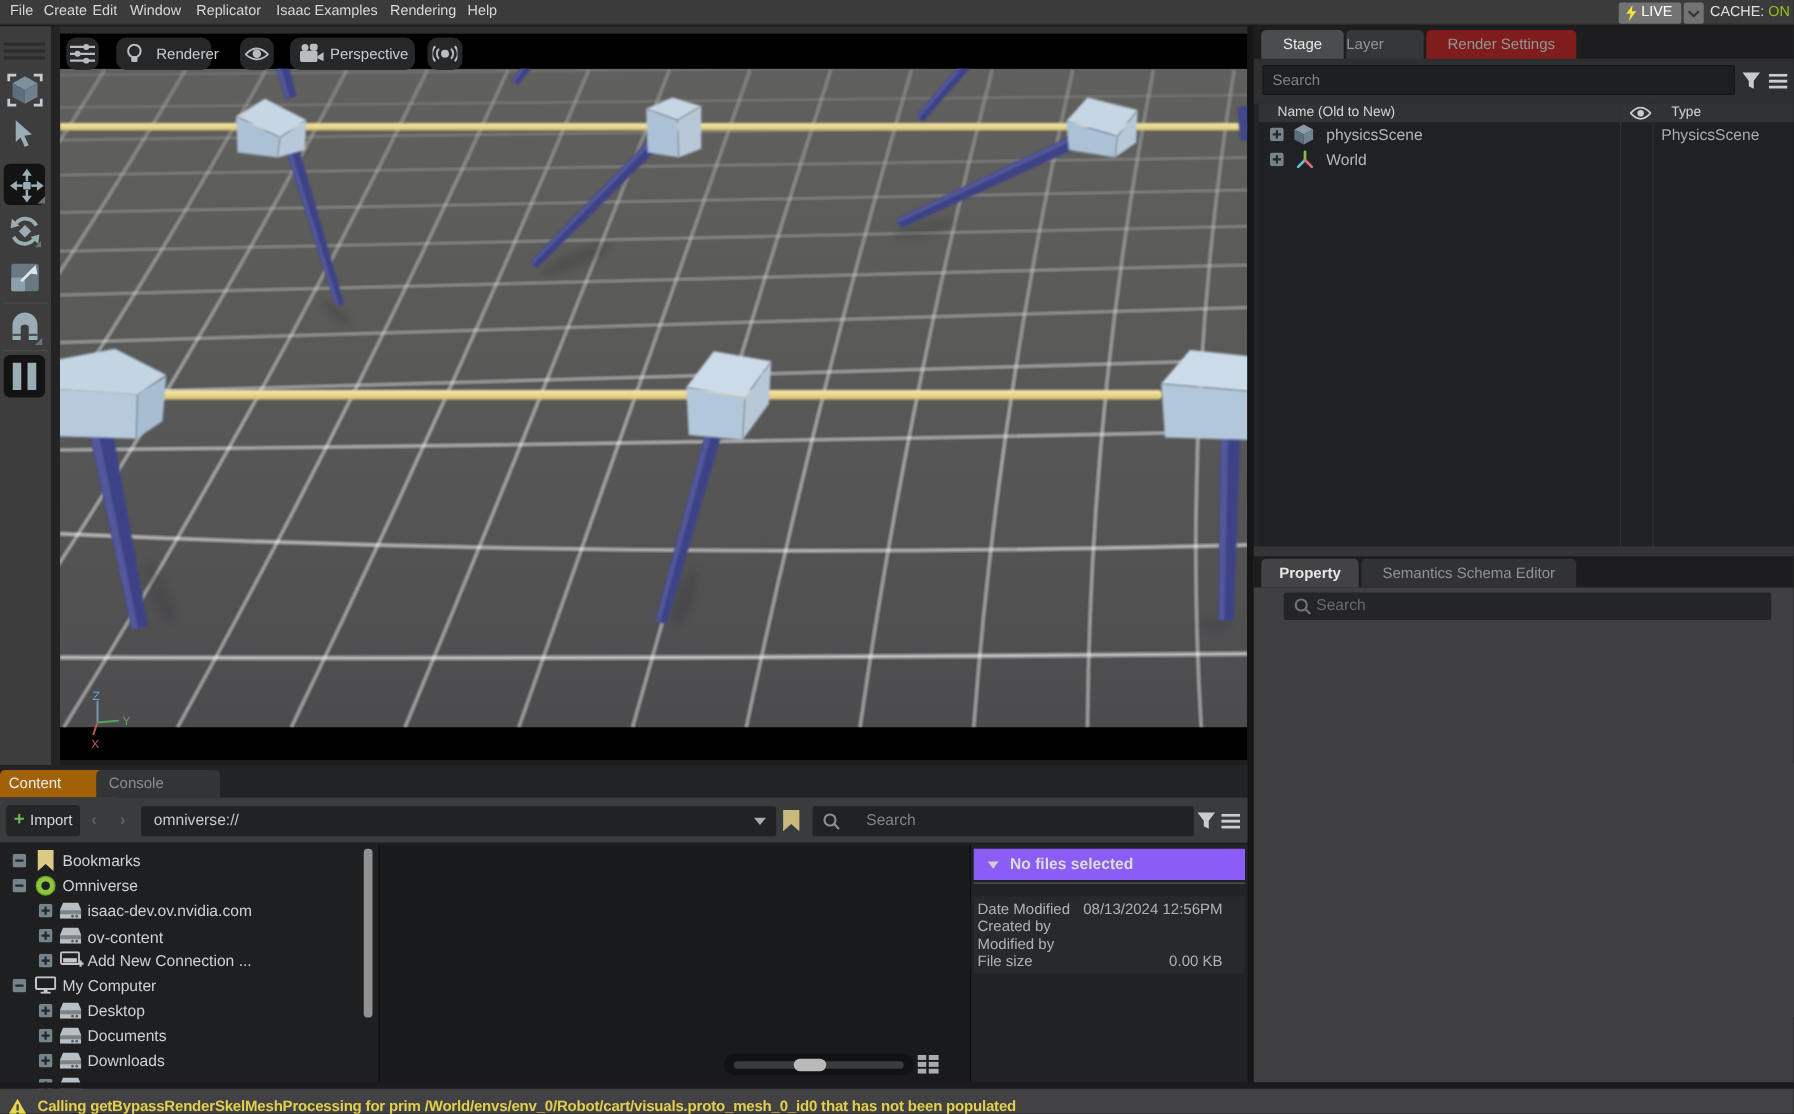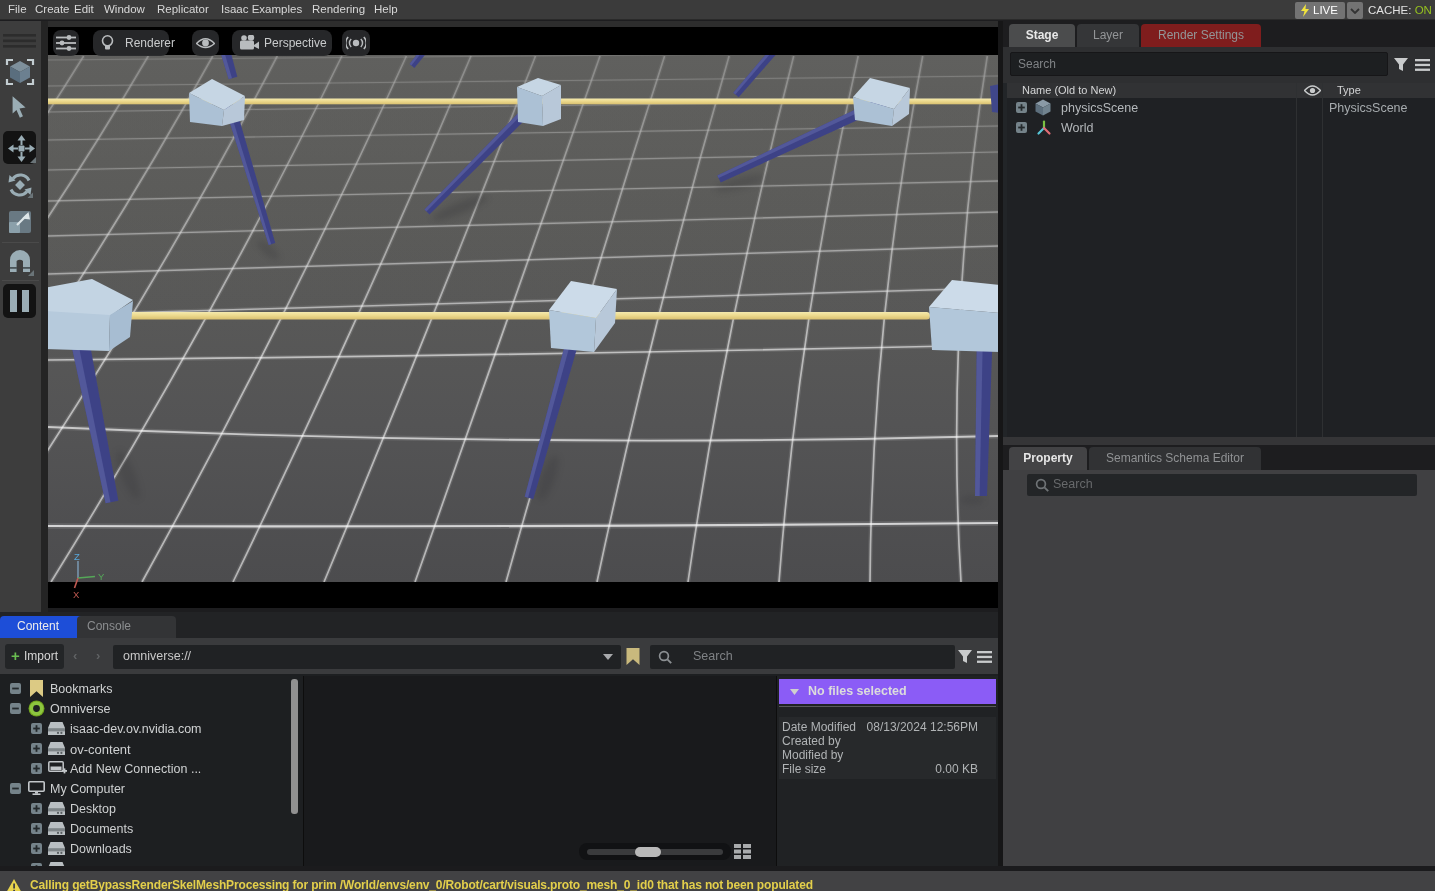--- a/index.html
+++ b/index.html
@@ -294,22 +294,22 @@
 <line x1="30" y1="29" x2="26.5" y2="39" stroke="#c05a52" stroke-width="1.6"></line>
 <text x="26" y="11" fill="#57a8dc">Z</text>
 <text x="50" y="31" fill="#55a858">Y</text>
 <text x="25" y="49" fill="#c05a52">X</text>
       </g>
     </svg>
 </div>
 <div class="abs" style="left:998px;top:21px;width:5px;height:845px;background:#161617"></div>
 <div class="abs" style="left:1003px;top:21px;width:432px;height:424px;background:#222528">
 <div class="abs" style="left:0;top:0;width:432px;height:26px;background:#1d1d1f"></div>
-<div class="abs" style="left:6px;top:3px;width:66px;height:24px;background:#4b4c4d;border-radius:4px 4px 0 0;color:#e8e8e8;font-size:12px;font-weight:bold;text-align:center;line-height:23px">Stage</div>
-<div class="abs" style="left:74px;top:3px;width:62px;height:24px;background:#353638;border-radius:4px 4px 0 0;color:#939597;font-size:12px;text-align:center;line-height:23px">Layer</div>
+<div class="abs" style="left:6px;top:3px;width:66px;height:24px;background:#4b4c4d;border-radius:4px 4px 0 0;color:#e8e8e8;font-size:12px;font-weight:normal;text-align:center;line-height:23px">Stage</div>
+<div class="abs" style="left:74px;top:3px;width:62px;height:24px;background:#353638;border-radius:4px 4px 0 0;color:#939597;font-size:12px;line-height:23px">Layer</div>
 <div class="abs" style="left:138px;top:3px;width:120px;height:24px;background:#7f1d1d;border-radius:4px 4px 0 0;color:#939597;font-size:12px;text-align:center;line-height:23px">Render Settings</div>
 <div class="abs" style="left:0;top:26px;width:432px;height:36px;background:#2e2f31"></div>
 <div class="abs" style="left:7px;top:31px;width:378px;height:24px;background:#1d1f21;border:1px solid #161618;border-radius:2px;color:#7f8285;font-size:12px;line-height:22px;padding-left:7px">Search</div>
 <svg width="16" height="16" style="position:absolute;left:390px;top:36px" viewBox="0 0 16 16">
       <path d="M1 1 H15 L10 7.5 V14 L6 12 V7.5 Z" fill="#c9cbcc"></path>
       <rect x="11.5" y="11.5" width="4" height="4" fill="#c9cbcc" opacity="0.0"></rect>
     </svg>
     <svg width="15" height="12" style="position:absolute;left:412px;top:38px" viewBox="0 0 15 12">
       <g fill="#c9cbcc">
         <rect y="0" width="15" height="2.3"></rect>
@@ -362,21 +362,21 @@
 <div class="abs" style="left:24px;top:29px;width:390px;height:22px;background:#232527;border-radius:2px">
 <svg width="14" height="14" style="position:absolute;left:8px;top:4px" viewBox="0 0 14 14">
         <circle cx="6" cy="6" r="4.4" fill="none" stroke="#6f7376" stroke-width="1.7"></circle>
         <line x1="9.4" y1="9.4" x2="13.2" y2="13.2" stroke="#6f7376" stroke-width="1.9"></line>
       </svg>
 <span class="abs" style="left:26px;top:3px;color:#67696b;font-size:12.5px">Search</span>
     </div>
 </div>
 <div class="abs" style="left:0;top:612px;width:998px;height:254px;background:#1d1f21">
 <div class="abs" style="left:0;top:0;width:998px;height:26px;background:#222325"></div>
-<div class="abs" style="left:0;top:4px;width:94px;height:22px;background:#1d4ed8;border-radius:4px 4px 0 0;color:#ececec;font-size:12px;padding-left:17px;line-height:21px">Content</div>
+<div class="abs" style="left:0;top:4px;width:94px;height:22px;background:#a16207;border-radius:4px 4px 0 0;color:#ececec;font-size:12px;padding-left:7px;line-height:21px">Content</div>
 <div class="abs" style="left:77px;top:4px;width:99px;height:22px;background:#333436;border-radius:4px 4px 0 0;color:#8b8d8f;font-size:12px;padding-left:10px;line-height:21px">Console</div>
 <div class="abs" style="left:0;top:26px;width:998px;height:36px;background:#3a3b3d"></div>
 <div class="abs" style="left:5px;top:32px;width:59px;height:25px;background:#232527;border-radius:3px">
 <span style="position:absolute;left:6px;top:3px;color:#6abe51;font-size:15px;font-weight:bold">+</span>
 <span style="position:absolute;left:19px;top:5px;color:#d6d6d6;font-size:12px">Import</span>
     </div>
 <span class="abs" style="left:73px;top:36px;color:#606264;font-size:13px;font-weight:bold">‹</span>
 <span class="abs" style="left:96px;top:36px;color:#606264;font-size:13px;font-weight:bold">›</span>
 <div class="abs" style="left:113px;top:33px;width:508px;height:24px;background:#202224;border-radius:2px;color:#c8c8c8;font-size:12.5px;line-height:23px;padding-left:10px">omniverse://</div>
 <svg width="10" height="6" style="position:absolute;left:603px;top:42px">

